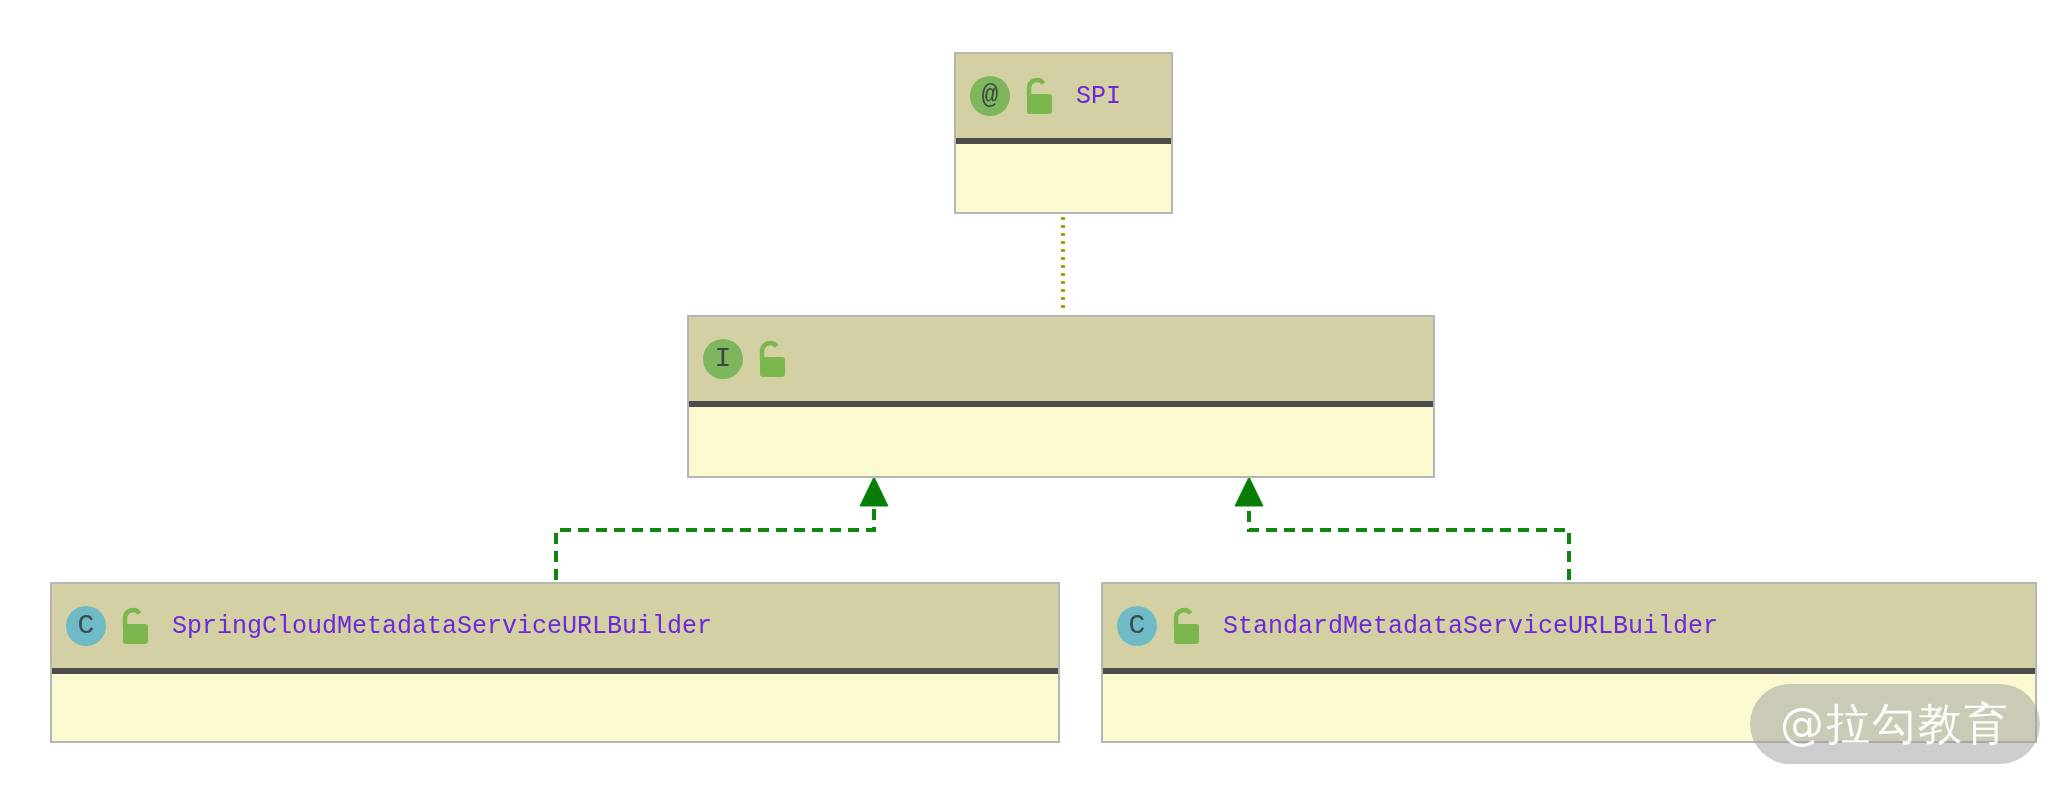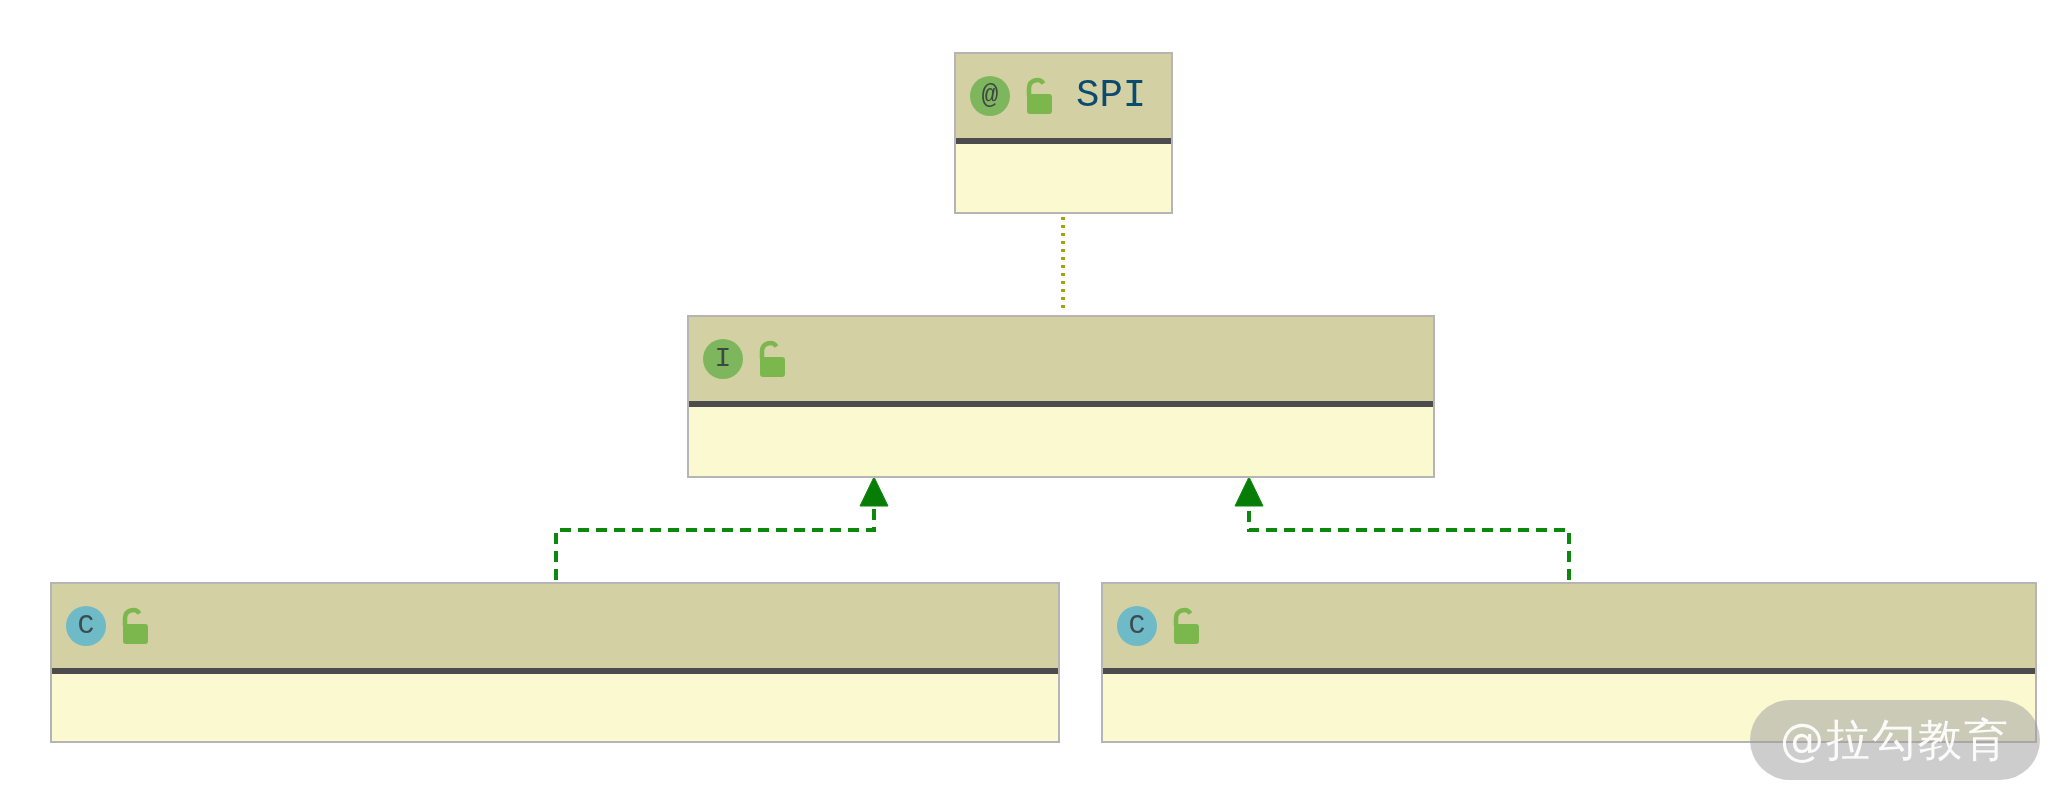--- a/index.html
+++ b/index.html
@@ -26,30 +26,30 @@
     display:flex;align-items:center;justify-content:center;
     font-size:28px;line-height:1;color:#3e4743;
     font-family:"Liberation Mono","DejaVu Sans Mono",monospace;
   }
   .badge-green{background:#7eb65d;}
   .badge-cyan{background:#6ebac6;color:#3c4a52;}
 
   .lock{margin-left:12px;flex:0 0 auto;display:flex;align-items:center;}
 
   .node-label{
-    margin-left:22px;font-size:39px;color:#0c4a6e;white-space:nowrap;letter-spacing:0;
+    margin-left:22px;font-size:25px;color:#6d28d9;white-space:nowrap;letter-spacing:0;
   }
 
   #node-spi{left:954px;top:52px;width:219px;height:162px;}
   #node-interface{left:687px;top:315px;width:748px;height:163px;}
   #node-springcloud{left:50px;top:582px;width:1010px;height:161px;}
   #node-standard{left:1101px;top:582px;width:936px;height:161px;}
 
   .watermark{
-    position:absolute;left:1750px;top:700px;width:290px;height:80px;
+    position:absolute;left:1750px;top:684px;width:290px;height:80px;
     background:rgba(155,155,155,0.5);border-radius:40px;
     display:flex;align-items:center;justify-content:center;
   }
   .watermark span{
     color:rgba(255,255,255,0.92);font-size:44px;letter-spacing:2px;
     font-family:"DejaVu Sans","Liberation Sans",sans-serif;
   }
 </style>
 </head>
 <body>
@@ -98,34 +98,36 @@
 
   <div class="node" id="node-springcloud">
     <div class="node-header">
       <span class="badge badge-cyan">C</span>
       <span class="lock">
         <svg width="32" height="40" viewBox="0 0 32 40">
           <path d="M7 20 V12 a8 8 0 0 1 14.5 -4.5" fill="none" stroke="#7cb74e" stroke-width="4.5"></path>
           <rect x="5" y="18" width="25" height="20" rx="3" fill="#7cb74e"></rect>
         </svg>
       </span>
+      <span class="node-label">SpringCloudMetadataServiceURLBuilder</span>
     </div>
     <div class="node-sep"></div>
     <div class="node-members"></div>
   </div>
 
   <div class="node" id="node-standard">
     <div class="node-header">
       <span class="badge badge-cyan">C</span>
       <span class="lock">
         <svg width="32" height="40" viewBox="0 0 32 40">
           <path d="M7 20 V12 a8 8 0 0 1 14.5 -4.5" fill="none" stroke="#7cb74e" stroke-width="4.5"></path>
           <rect x="5" y="18" width="25" height="20" rx="3" fill="#7cb74e"></rect>
         </svg>
       </span>
+      <span class="node-label">StandardMetadataServiceURLBuilder</span>
     </div>
     <div class="node-sep"></div>
     <div class="node-members"></div>
   </div>
 
   <div class="watermark">
     <span>@拉勾教育</span>
   </div>
 
 </div>

